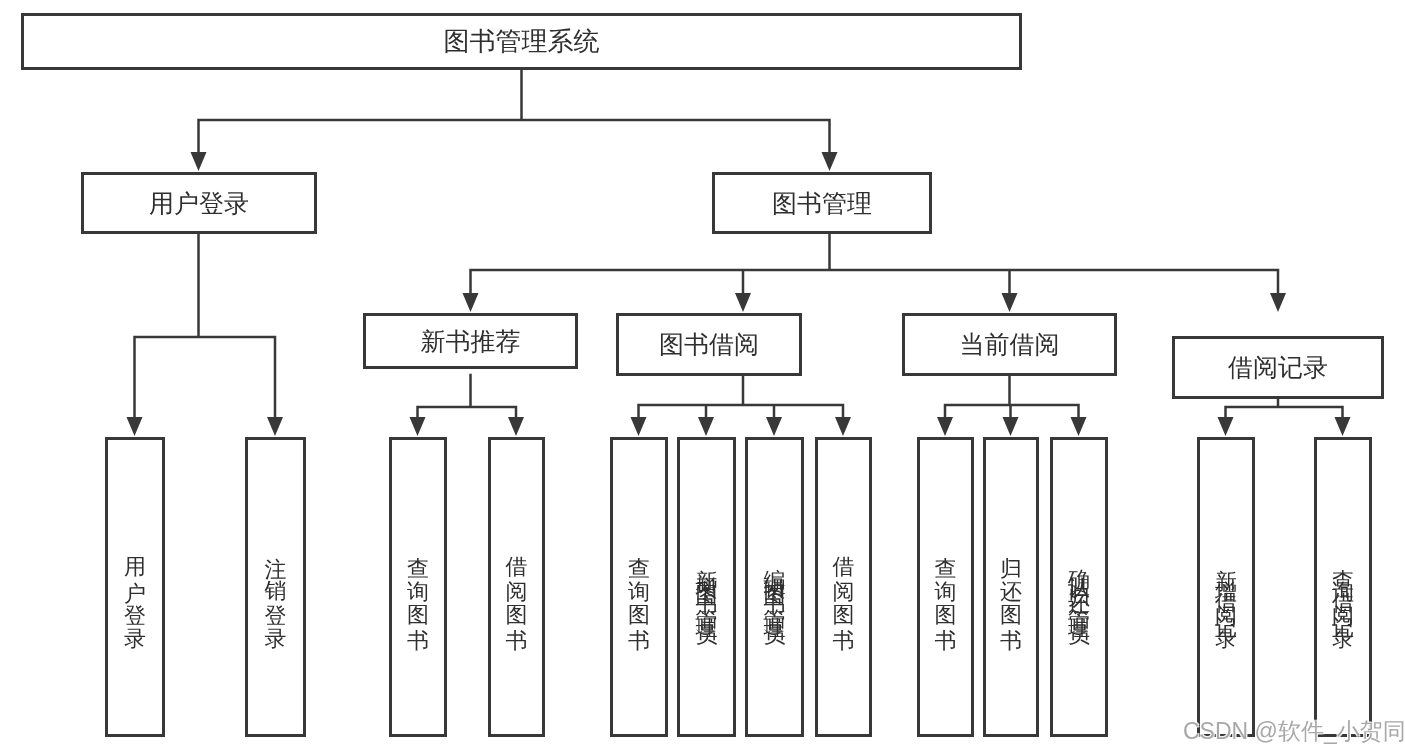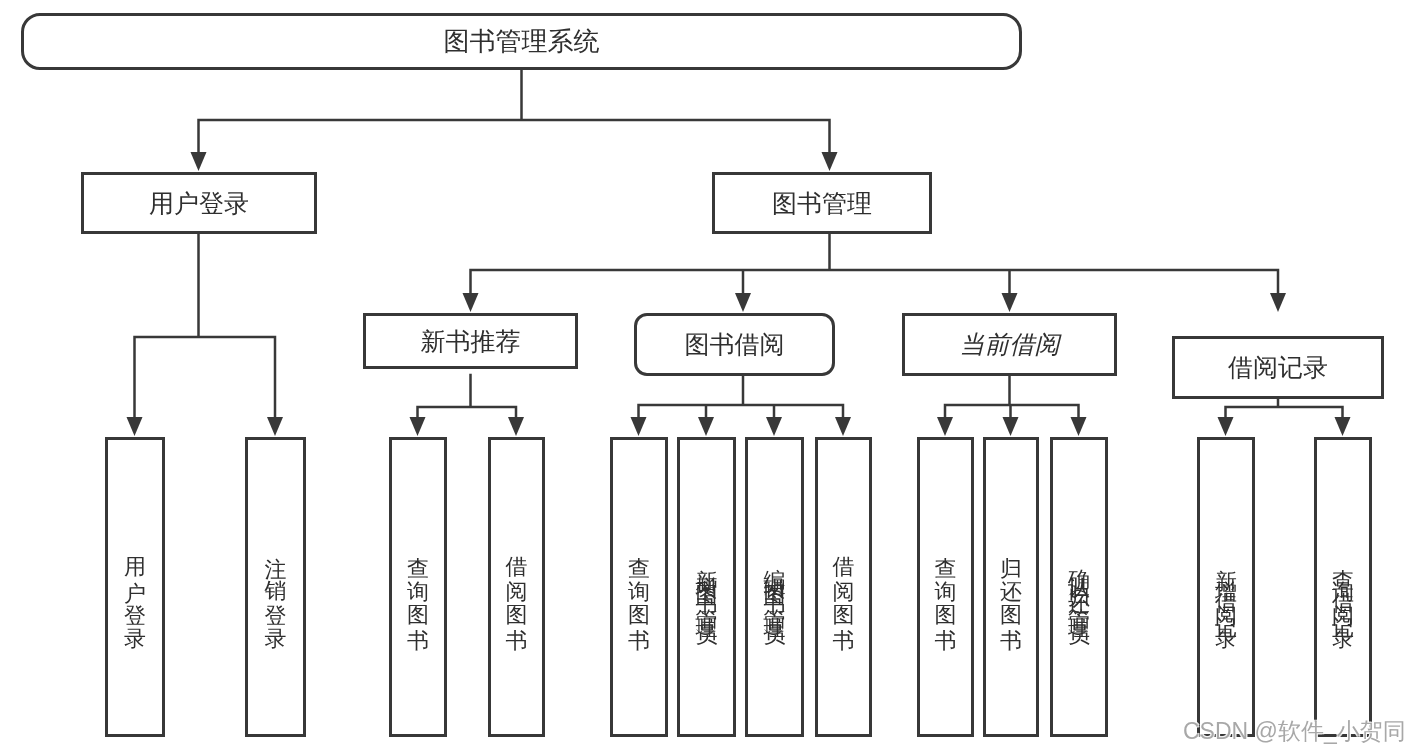--- a/index.html
+++ b/index.html
@@ -19,21 +19,21 @@
   .connectors{position:absolute;left:0;top:0;z-index:1;}
   .node{
     position:absolute;
     box-sizing:border-box;
     background:#fff;
     border:3px solid var(--line);
     display:flex;align-items:center;justify-content:center;
     color:var(--text);
     z-index:2;
   }
-  .node--root{font-size:26px;border-radius:19px;}
+  .node--root{font-size:26px;}
   .node--branch{font-size:25px;}
   .leaf{
     position:absolute;
     box-sizing:border-box;
     background:#fff;
     border:3px solid var(--line);
     display:flex;align-items:center;justify-content:center;
     z-index:2;
     top:437px;height:300px;
   }
@@ -110,24 +110,24 @@
   <div class="node node--branch" style="left:81px;top:172px;width:236px;height:62px;">
     <span>用户登录</span>
   </div>
   <div class="node node--branch" style="left:712px;top:172px;width:220px;height:62px;">
     <span>图书管理</span>
   </div>
 
   <div class="node node--branch" style="left:363px;top:313px;width:215px;height:56px;">
     <span>新书推荐</span>
   </div>
-  <div class="node node--branch" style="left:634px;top:313px;width:201px;height:63px;border-radius:13px;">
+  <div class="node node--branch" style="left:616px;top:313px;width:186px;height:63px;">
     <span>图书借阅</span>
   </div>
-  <div class="node node--branch" style="left:902px;top:313px;width:215px;height:63px;font-style:italic;">
+  <div class="node node--branch" style="left:902px;top:313px;width:215px;height:63px;">
     <span>当前借阅</span>
   </div>
   <div class="node node--branch" style="left:1172px;top:313px;width:212px;height:63px;margin-top:23px;">
     <span>借阅记录</span>
   </div>
 
   <div class="leaf" style="left:105px;width:60px;">
     <span class="vtext ls4">用户登录</span>
   </div>
   <div class="leaf" style="left:245px;width:61px;">

